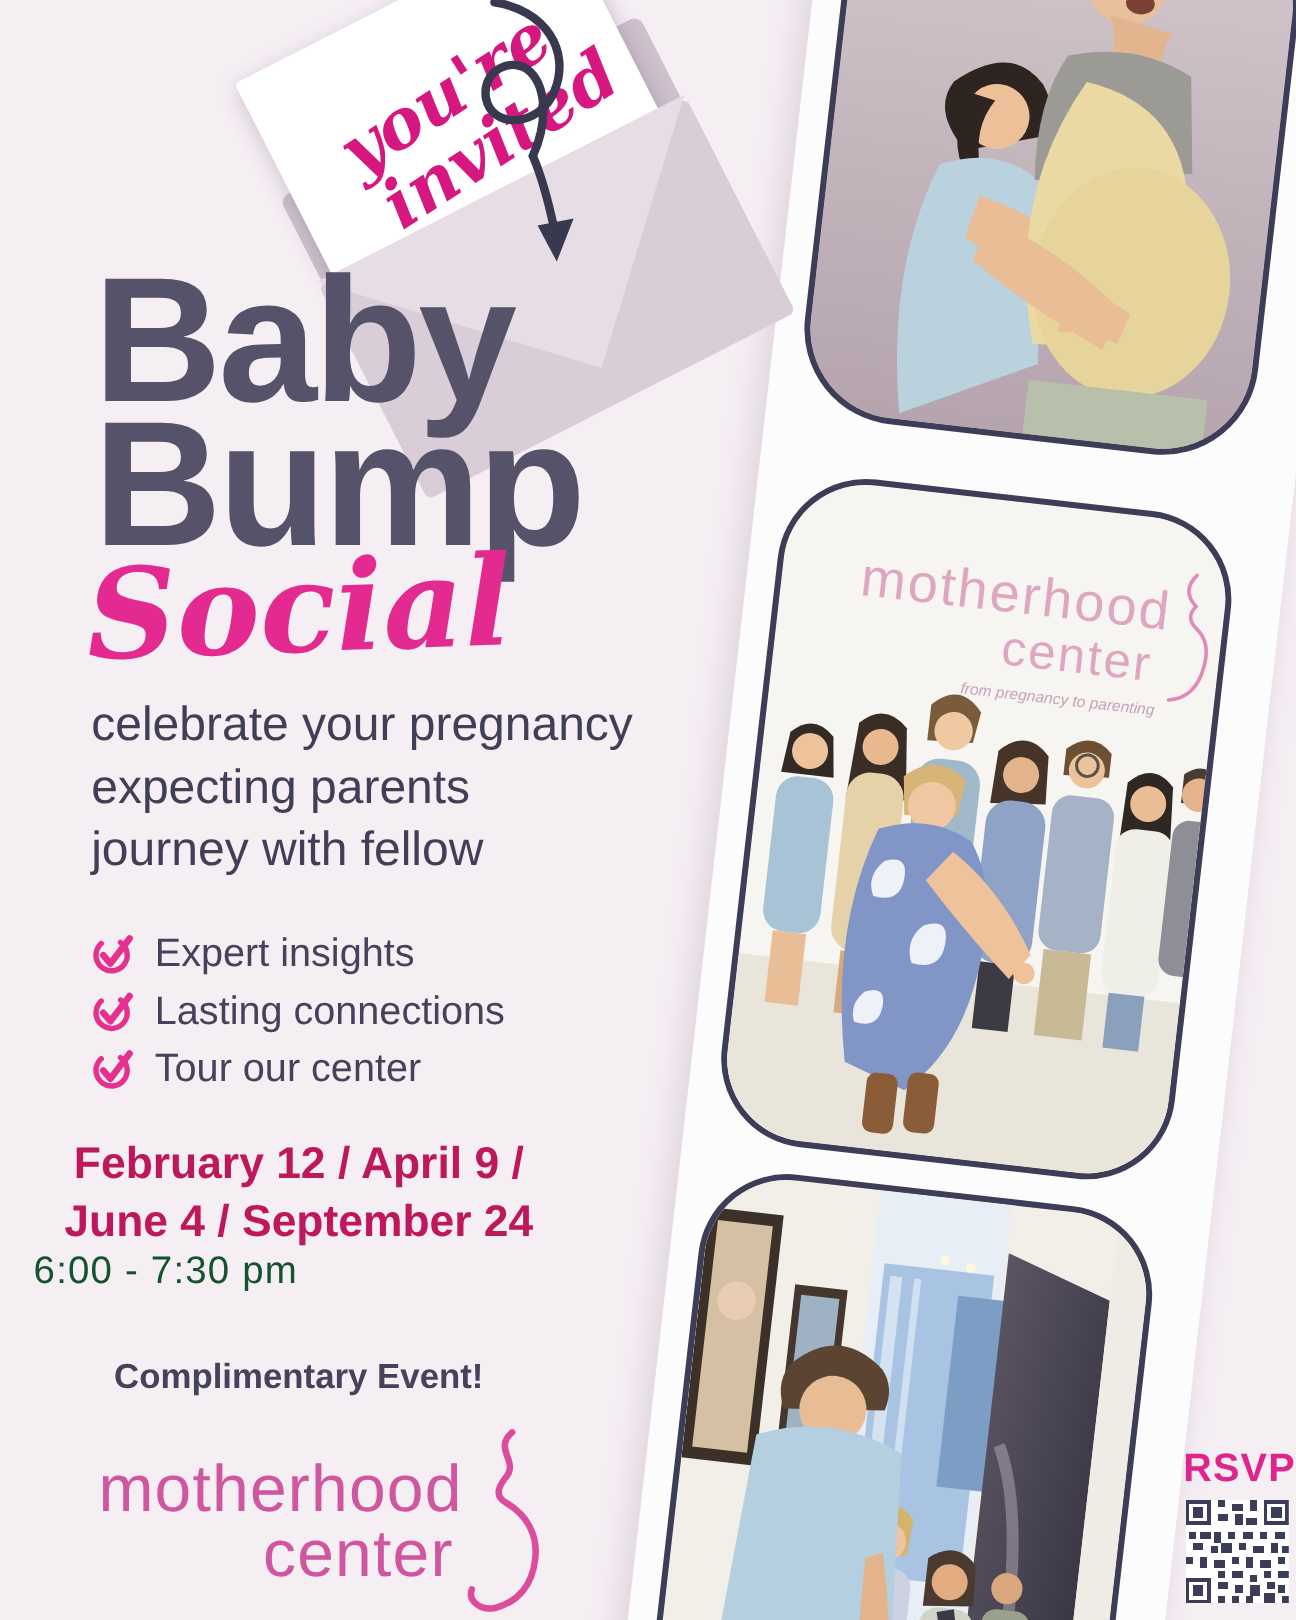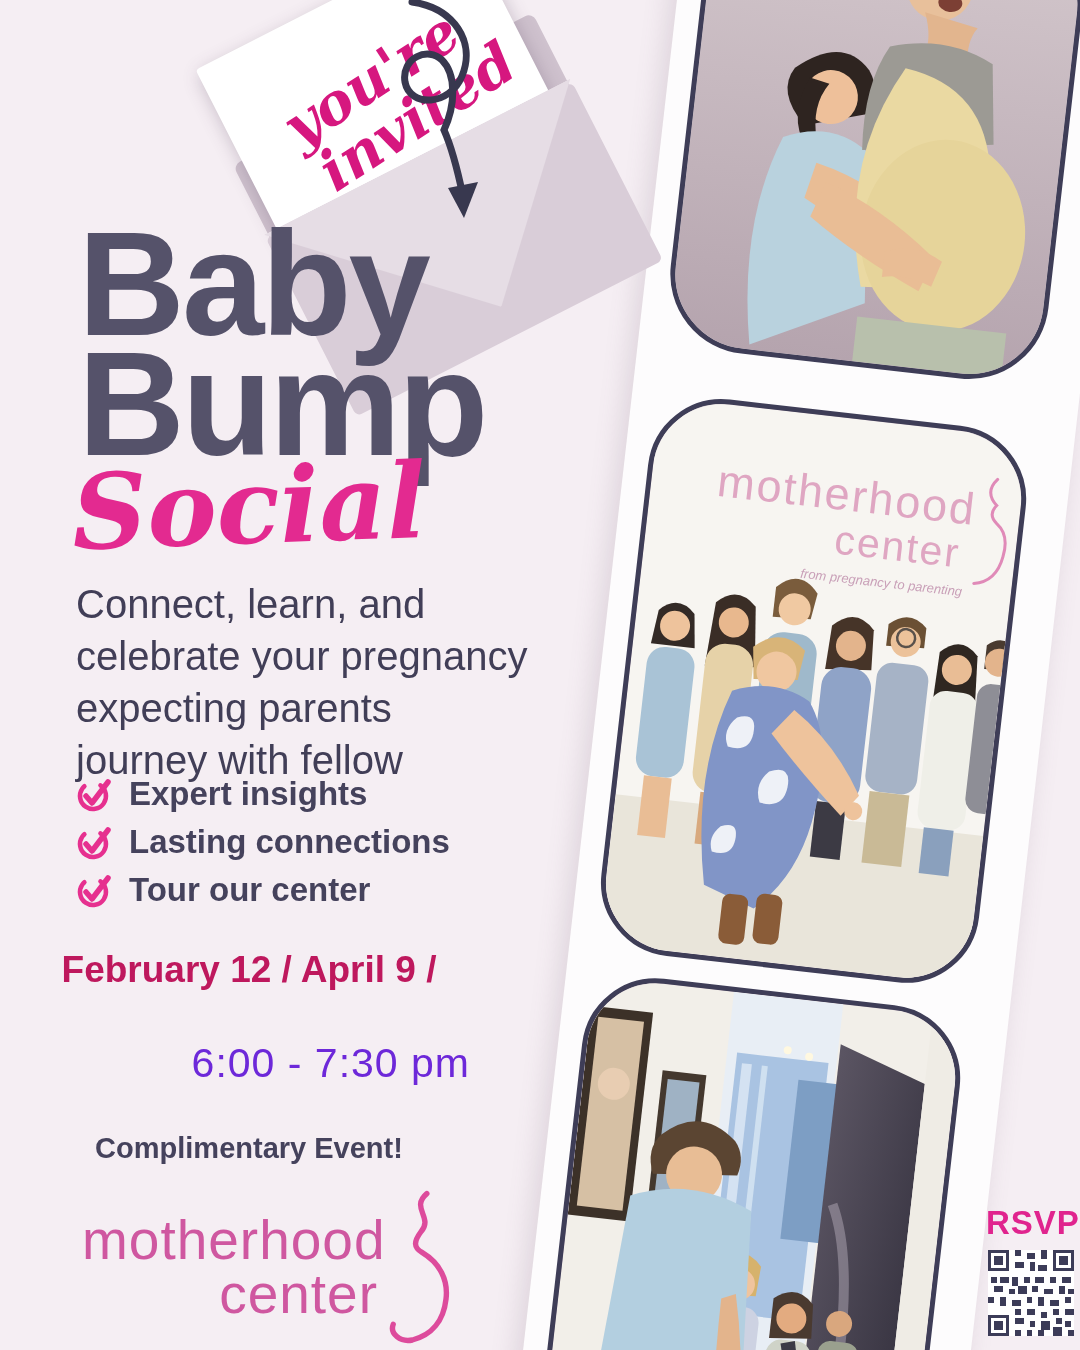--- a/index.html
+++ b/index.html
@@ -48,25 +48,25 @@
   }
   .title-script{
     position:absolute;left:72px;top:452px;color:#e32a90;
     font-family:cursive,"DejaVu Serif",serif;font-style:italic;font-weight:700;
     font-size:104px;line-height:110px;transform:rotate(-2deg);
   }
   .intro{position:absolute;left:76px;top:578px;color:#413e57;font-size:40px;line-height:52px;}
   .features{position:absolute;left:76px;top:770px;}
   .feature{display:flex;align-items:center;height:48px;}
   .feature-icon{width:37px;height:37px;margin-right:16px;flex:0 0 auto;}
-  .feature-label{color:#45425c;font-size:33px;font-weight:700;}
+  .feature-label{color:#45425c;font-size:33px;font-weight:400;}
   .dates{position:absolute;left:28px;top:946px;width:442px;text-align:center;
          color:#be185d;font-size:37px;font-weight:700;line-height:48px;}
-  .time{position:absolute;left:28px;top:1040px;width:442px;text-align:right;
-        color:#6d28d9;font-size:41px;letter-spacing:1px;}
+  .time{position:absolute;left:28px;top:1040px;width:442px;text-align:left;
+        color:#14532d;font-size:32px;letter-spacing:1px;}
   .note{position:absolute;left:28px;top:1120px;width:442px;text-align:center;
         color:#45425c;font-size:29px;font-weight:700;margin-top:12px;}
   
   .logo{position:absolute;left:82px;top:1196px;width:380px;height:150px;}
   .logo-text{position:absolute;left:0;top:16px;width:296px;}
   .logo-w1{display:block;color:#cf57a0;font-size:55px;letter-spacing:1px;line-height:56px;}
   .logo-w2{display:block;color:#cf57a0;font-size:55px;letter-spacing:1px;line-height:52px;text-align:right;}
   .logo-mark{position:absolute;left:304px;top:-6px;width:72px;height:156px;}
   
   .rsvp{position:absolute;left:986px;top:1204px;width:90px;text-align:center;}
@@ -249,21 +249,20 @@
     <path d="M56 192 L86 186 L72 222 Z" fill="#38384f"></path>
   </svg>
 
   <div class="title">
     <div>Baby</div>
     <div>Bump</div>
   </div>
   <div class="title-script">Social</div>
 
   <div class="intro">
-    <div>Connect, learn, and</div>
     <div>celebrate your pregnancy</div>
     <div>expecting parents</div>
     <div>journey with fellow</div>
   </div>
 
   <div class="features">
     <div class="feature">
       <svg class="feature-icon" viewBox="0 0 37 37">
         <circle cx="17" cy="20" r="13" fill="none" stroke="#e6308f" stroke-width="4.5" stroke-linecap="round" stroke-dasharray="64 18" transform="rotate(-55 17 20)"></circle>
         <path d="M10 20 L16 27 L32 6" fill="none" stroke="#e6308f" stroke-width="5.5" stroke-linecap="round" stroke-linejoin="round"></path>
@@ -281,20 +280,21 @@
       <svg class="feature-icon" viewBox="0 0 37 37">
         <circle cx="17" cy="20" r="13" fill="none" stroke="#e6308f" stroke-width="4.5" stroke-linecap="round" stroke-dasharray="64 18" transform="rotate(-55 17 20)"></circle>
         <path d="M10 20 L16 27 L32 6" fill="none" stroke="#e6308f" stroke-width="5.5" stroke-linecap="round" stroke-linejoin="round"></path>
       </svg>
       <span class="feature-label">Tour our center</span>
     </div>
   </div>
 
   <div class="dates">
     <div>February 12 / April 9 /</div>
+    <div>June 4 / September 24</div>
   </div>
   <div class="time">6:00 - 7:30 pm</div>
   <div class="note">Complimentary Event!</div>
 
   <div class="logo">
     <div class="logo-text">
       <span class="logo-w1">motherhood</span>
       <span class="logo-w2">center</span>
     </div>
     <svg class="logo-mark" viewBox="0 0 60 130">

